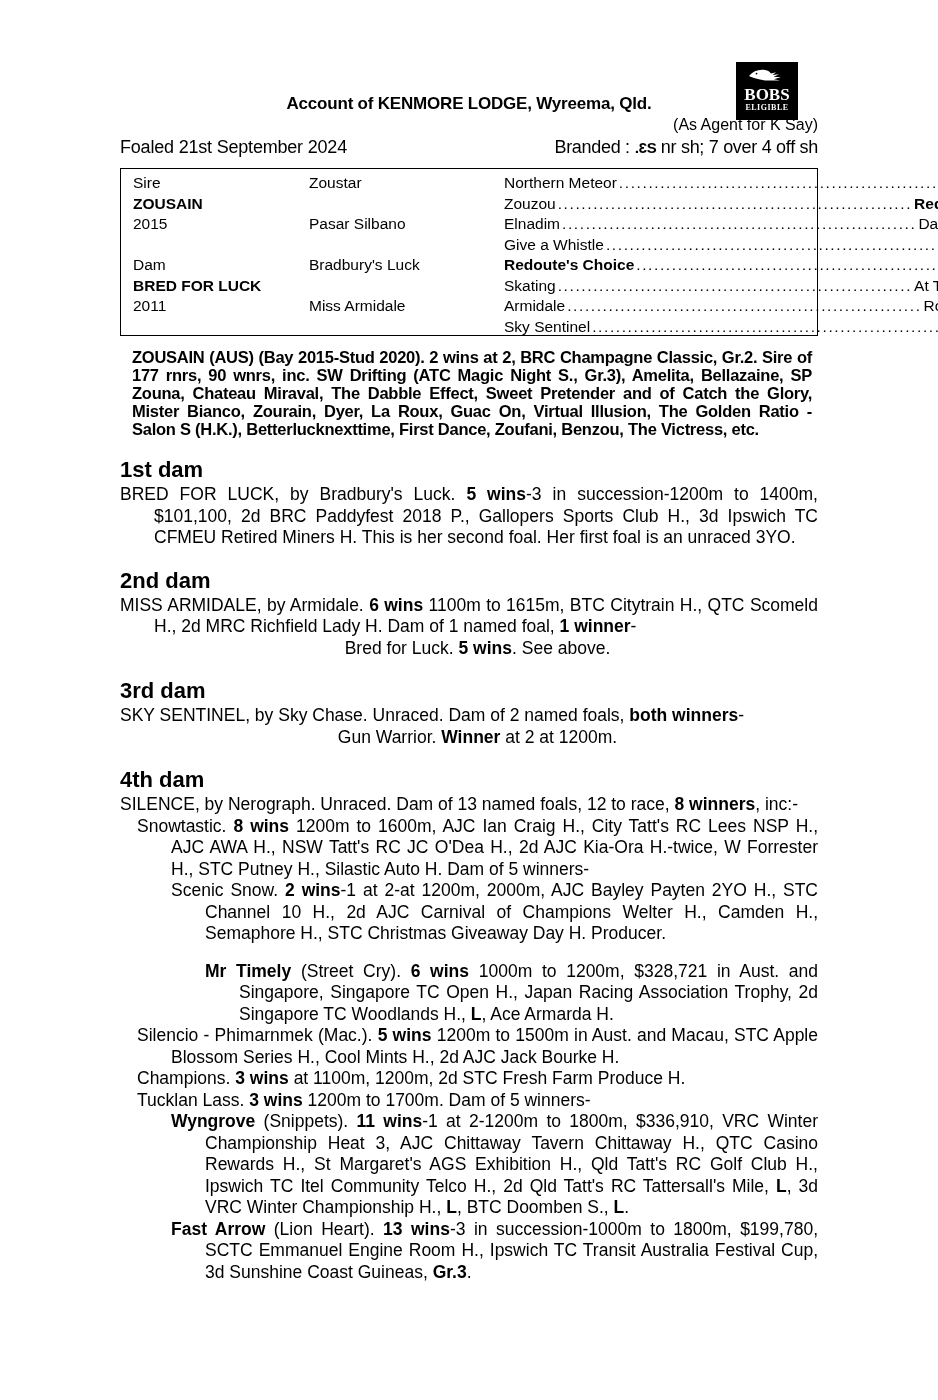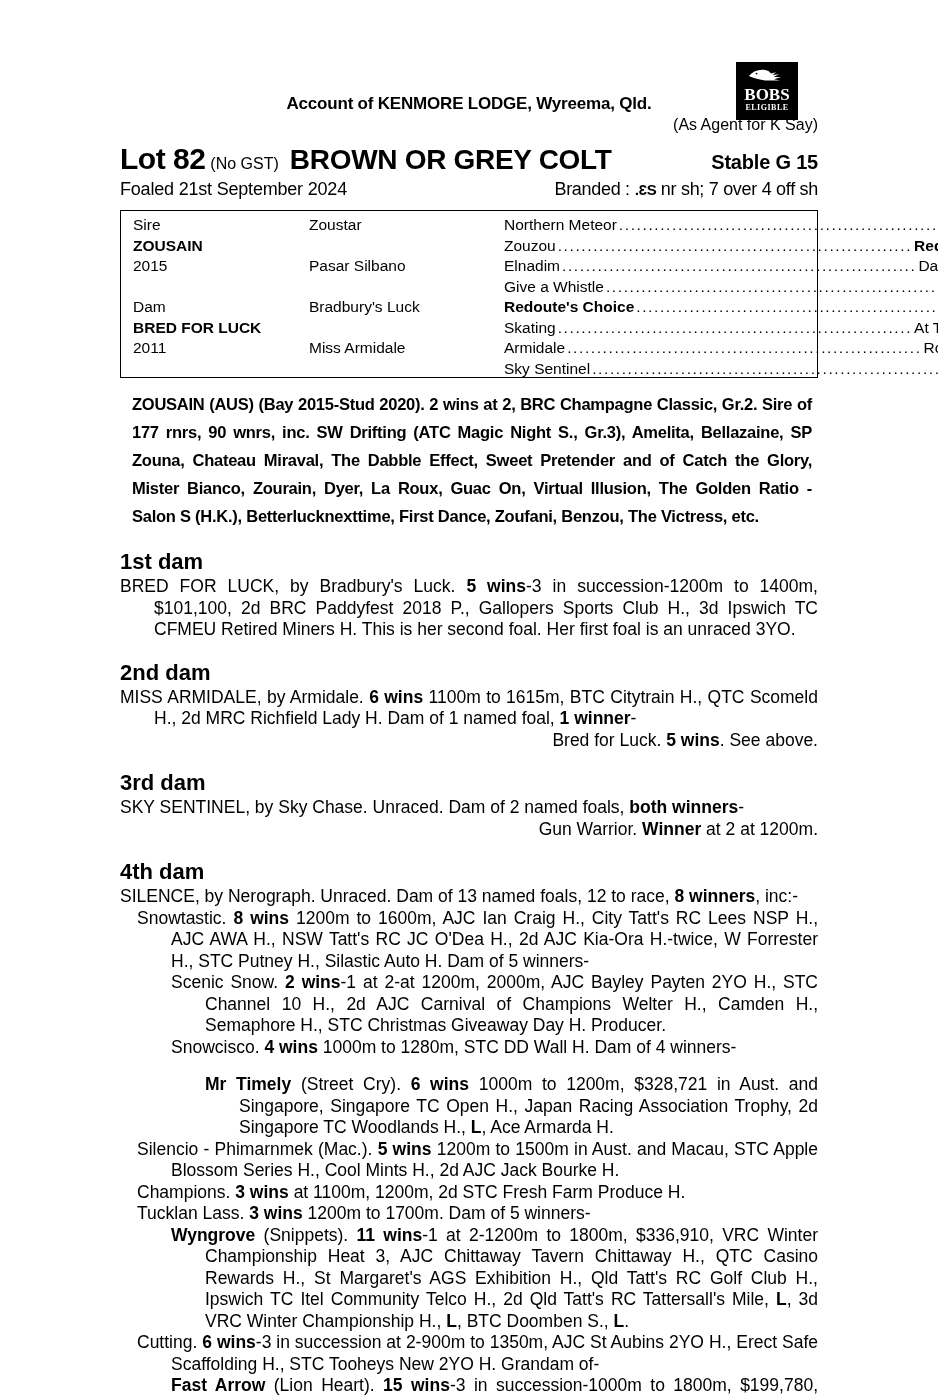--- a/index.html
+++ b/index.html
@@ -149,21 +149,21 @@
     letter-spacing: 1.6px;
     padding: 0 2px;
     font-size: 15.5px;
   }
   .rt { flex: 0 0 auto; }
 
   
   .sire-note {
     margin-top: 12px;
     font-size: 16.5px;
-    line-height: 28px;
+    line-height: 18px;
     font-weight: bold;
     text-align: justify;
     padding: 0 6px 0 12px;
     letter-spacing: -0.25px;
   }
 
   
   .dam-head {
     font-weight: bold;
     font-size: 22px;
@@ -176,46 +176,40 @@
     text-align: justify;
     text-justify: inter-word;
   }
   .hang {
     padding-left: 34px;
     text-indent: -34px;
   }
   .lvl1 { margin-left: 17px; padding-left: 34px; text-indent: -34px; }
   .lvl2 { margin-left: 51px; padding-left: 34px; text-indent: -34px; }
   .lvl3 { margin-left: 85px; padding-left: 34px; text-indent: -34px; margin-top: 16px; }
-  .nojust { text-align: right; }
+  .nojust { text-align: center; }
   .b { font-weight: bold; }
 </style>
 </head>
 <body>
 
 <div class="page">
 
   <div class="bobs-logo">
     <svg class="bobs-horse" viewBox="0 0 44 18">
       <path fill="#ffffff" d="M4 9 C8 4, 14 2, 20 3 C23 3.4, 25 5, 26 6.6 L31 5.2 L27.5 8 L34 7.2 L28.5 10 L36 10 L29 12.2 L35 13.6 L26 13.4 C22 13.8, 16 13.2, 11 11.6 C8 10.8, 6 10, 4 9 Z"></path>
       <circle cx="11.5" cy="6.6" r="0.9" fill="#000000"></circle>
     </svg>
     <div class="bobs-word">BOBS</div>
     <div class="bobs-sub">ELIGIBLE</div>
   </div>
 
   <div class="acct">Account of KENMORE LODGE, Wyreema, Qld.</div>
   <div class="agent">(As Agent for K Say)</div>
 
-  <div class="lotline">
-    <span class="lot-num">Lot 82</span>
-    <span class="lot-gst">(No GST)</span>
-    <span class="lot-desc">BROWN OR GREY COLT</span>
-    <span class="lot-stable">Stable G 15</span>
-  </div>
 
   <div class="foaledline">
     <span class="foaled">Foaled 21st September 2024</span>
     <span class="branded">
       <span>Branded :</span>
       <span class="brandmark">Ƨ3.</span>
       <span>nr sh; 7 over 4 off sh</span>
     </span>
   </div>
 
@@ -321,23 +315,21 @@
   </div>
 
   <div class="dam-head">4th dam</div>
   <div class="para hang">
     <span>SILENCE, by Nerograph. Unraced. Dam of 13 named foals, 12 to race,</span>
     <span class="b">8 winners</span><span>, inc:-</span>
   </div>
   <div id="fourth-entries">
       <div class="para lvl1"><span>Snowtastic.</span> <span class="b">8 wins</span> 1200m to 1600m, AJC Ian Craig H., City Tatt's RC Lees NSP H., AJC AWA H., NSW Tatt's RC JC O'Dea H., 2d AJC Kia-Ora H.-twice, W Forrester H., STC Putney H., Silastic Auto H. Dam of 5 winners-</div>
       <div class="para lvl2"><span>Scenic Snow.</span> <span class="b">2 wins</span>-1 at 2-at 1200m, 2000m, AJC Bayley Payten 2YO H., STC Channel 10 H., 2d AJC Carnival of Champions Welter H., Camden H., Semaphore H., STC Christmas Giveaway Day H. Producer.</div>
-      <div class="para lvl2"><span>Snowcisco.</span> <span class="b">4 wins</span> 1000m to 1280m, STC DD Wall H. Dam of 4 winners-</div>
       <div class="para lvl3"><span class="b">Mr Timely</span><span> (Street Cry).</span> <span class="b">6 wins</span> 1000m to 1200m, $328,721 in Aust. and Singapore, Singapore TC Open H., Japan Racing Association Trophy, 2d Singapore TC Woodlands H., <span class="b">L</span>, Ace Armarda H.</div>
       <div class="para lvl1"><span>Silencio - Phimarnmek (Mac.).</span> <span class="b">5 wins</span> 1200m to 1500m in Aust. and Macau, STC Apple Blossom Series H., Cool Mints H., 2d AJC Jack Bourke H.</div>
       <div class="para lvl1"><span>Champions.</span> <span class="b">3 wins</span> at 1100m, 1200m, 2d STC Fresh Farm Produce H.</div>
       <div class="para lvl1"><span>Tucklan Lass.</span> <span class="b">3 wins</span> 1200m to 1700m. Dam of 5 winners-</div>
       <div class="para lvl2"><span class="b">Wyngrove</span><span> (Snippets).</span> <span class="b">11 wins</span>-1 at 2-1200m to 1800m, $336,910, VRC Winter Championship Heat 3, AJC Chittaway Tavern Chittaway H., QTC Casino Rewards H., St Margaret's AGS Exhibition H., Qld Tatt's RC Golf Club H., Ipswich TC Itel Community Telco H., 2d Qld Tatt's RC Tattersall's Mile, <span class="b">L</span>, 3d VRC Winter Championship H., <span class="b">L</span>, BTC Doomben S., <span class="b">L</span>.</div>
-      <div class="para lvl1"><span>Cutting.</span> <span class="b">6 wins</span>-3 in succession at 2-900m to 1350m, AJC St Aubins 2YO H., Erect Safe Scaffolding H., STC Tooheys New 2YO H. Grandam of-</div>
-      <div class="para lvl2"><span class="b">Fast Arrow</span><span> (Lion Heart).</span> <span class="b">15 wins</span>-3 in succession-1000m to 1800m, $199,780, SCTC Emmanuel Engine Room H., Ipswich TC Transit Australia Festival Cup, 3d Sunshine Coast Guineas, <span class="b">Gr.3</span>.</div>
+      <div class="para lvl2"><span class="b">Fast Arrow</span><span> (Lion Heart).</span> <span class="b">13 wins</span>-3 in succession-1000m to 1800m, $199,780, SCTC Emmanuel Engine Room H., Ipswich TC Transit Australia Festival Cup, 3d Sunshine Coast Guineas, <span class="b">Gr.3</span>.</div>
     </div>
 
 </div>
 
 </body></html>

